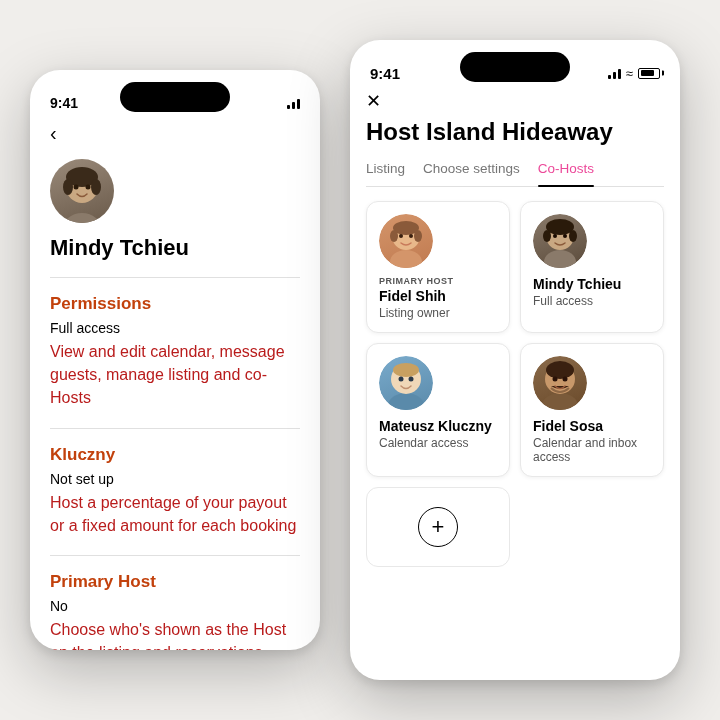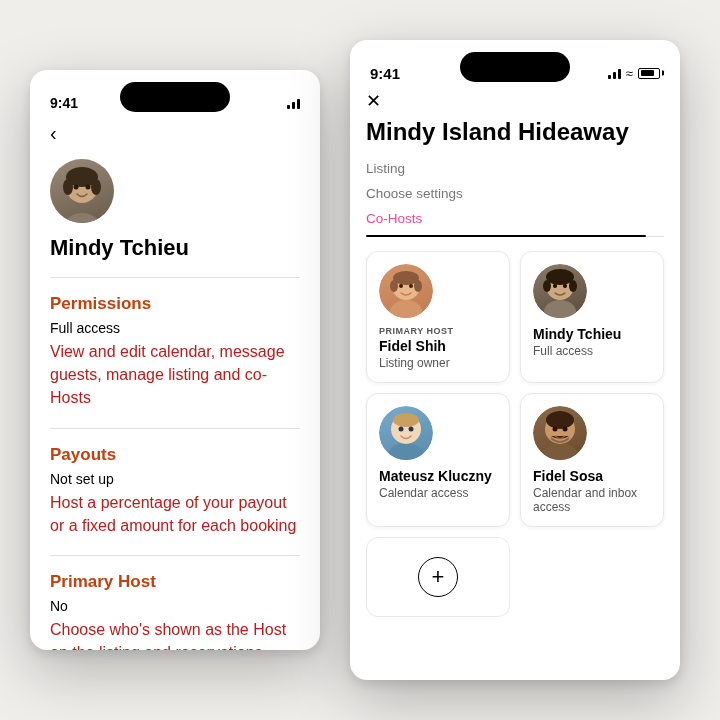--- a/index.html
+++ b/index.html
@@ -16,21 +16,21 @@
 
     .scene {
       position: relative;
       width: 720px;
       height: 720px;
     }
 
     
     .phone {
       position: absolute;
-      border-radius: 17px;
+      border-radius: 30px;
       background: #fff;
       box-shadow: 0 20px 60px rgba(0,0,0,0.25), 0 4px 12px rgba(0,0,0,0.12);
       overflow: hidden;
     }
 
     
     .dynamic-island {
       position: absolute;
       top: 12px;
       left: 50%;
@@ -208,21 +208,20 @@
       margin-bottom: 14px;
       line-height: 1.2;
     }
 
     
     .tabs {
       display: flex;
       gap: 0;
       border-bottom: 1px solid #e0e0e0;
       margin-bottom: 14px;
-      flex-direction: column;
     }
     .tab {
       font-size: 13.5px;
       color: #767676;
       padding-bottom: 10px;
       margin-right: 18px;
       cursor: pointer;
       position: relative;
     }
     .tab.active {
@@ -375,21 +374,21 @@
 
       <div class="host-name">Mindy Tchieu</div>
       <div class="divider"></div>
 
       <div class="section-title">Permissions</div>
       <div class="section-value">Full access</div>
       <div class="section-desc">View and edit calendar, message guests, manage listing and co-Hosts</div>
 
       <div class="divider"></div>
 
-      <div class="section-title">Payouts</div>
+      <div class="section-title">Kluczny</div>
       <div class="section-value">Not set up</div>
       <div class="section-desc">Host a percentage of your payout or a fixed amount for each booking</div>
 
       <div class="divider"></div>
 
       <div class="section-title">Primary Host</div>
       <div class="section-value">No</div>
       <div class="section-desc">Choose who's shown as the Host on the listing and reservations</div>
     </div>
   </div>
@@ -406,21 +405,21 @@
         </div>
         <span class="wifi-icon">≈</span>
         <div class="battery-icon">
           <div class="battery-fill"></div>
         </div>
       </div>
     </div>
 
     <div class="phone-2-content">
       <span class="close-btn">✕</span>
-      <div class="listing-title">Mindy Island Hideaway</div>
+      <div class="listing-title">Host Island Hideaway</div>
 
       <div class="tabs">
         <div class="tab">Listing</div>
         <div class="tab">Choose settings</div>
         <div class="tab active">Co-Hosts</div>
       </div>
 
       <div class="cohost-grid">
 
         <div class="cohost-card">

